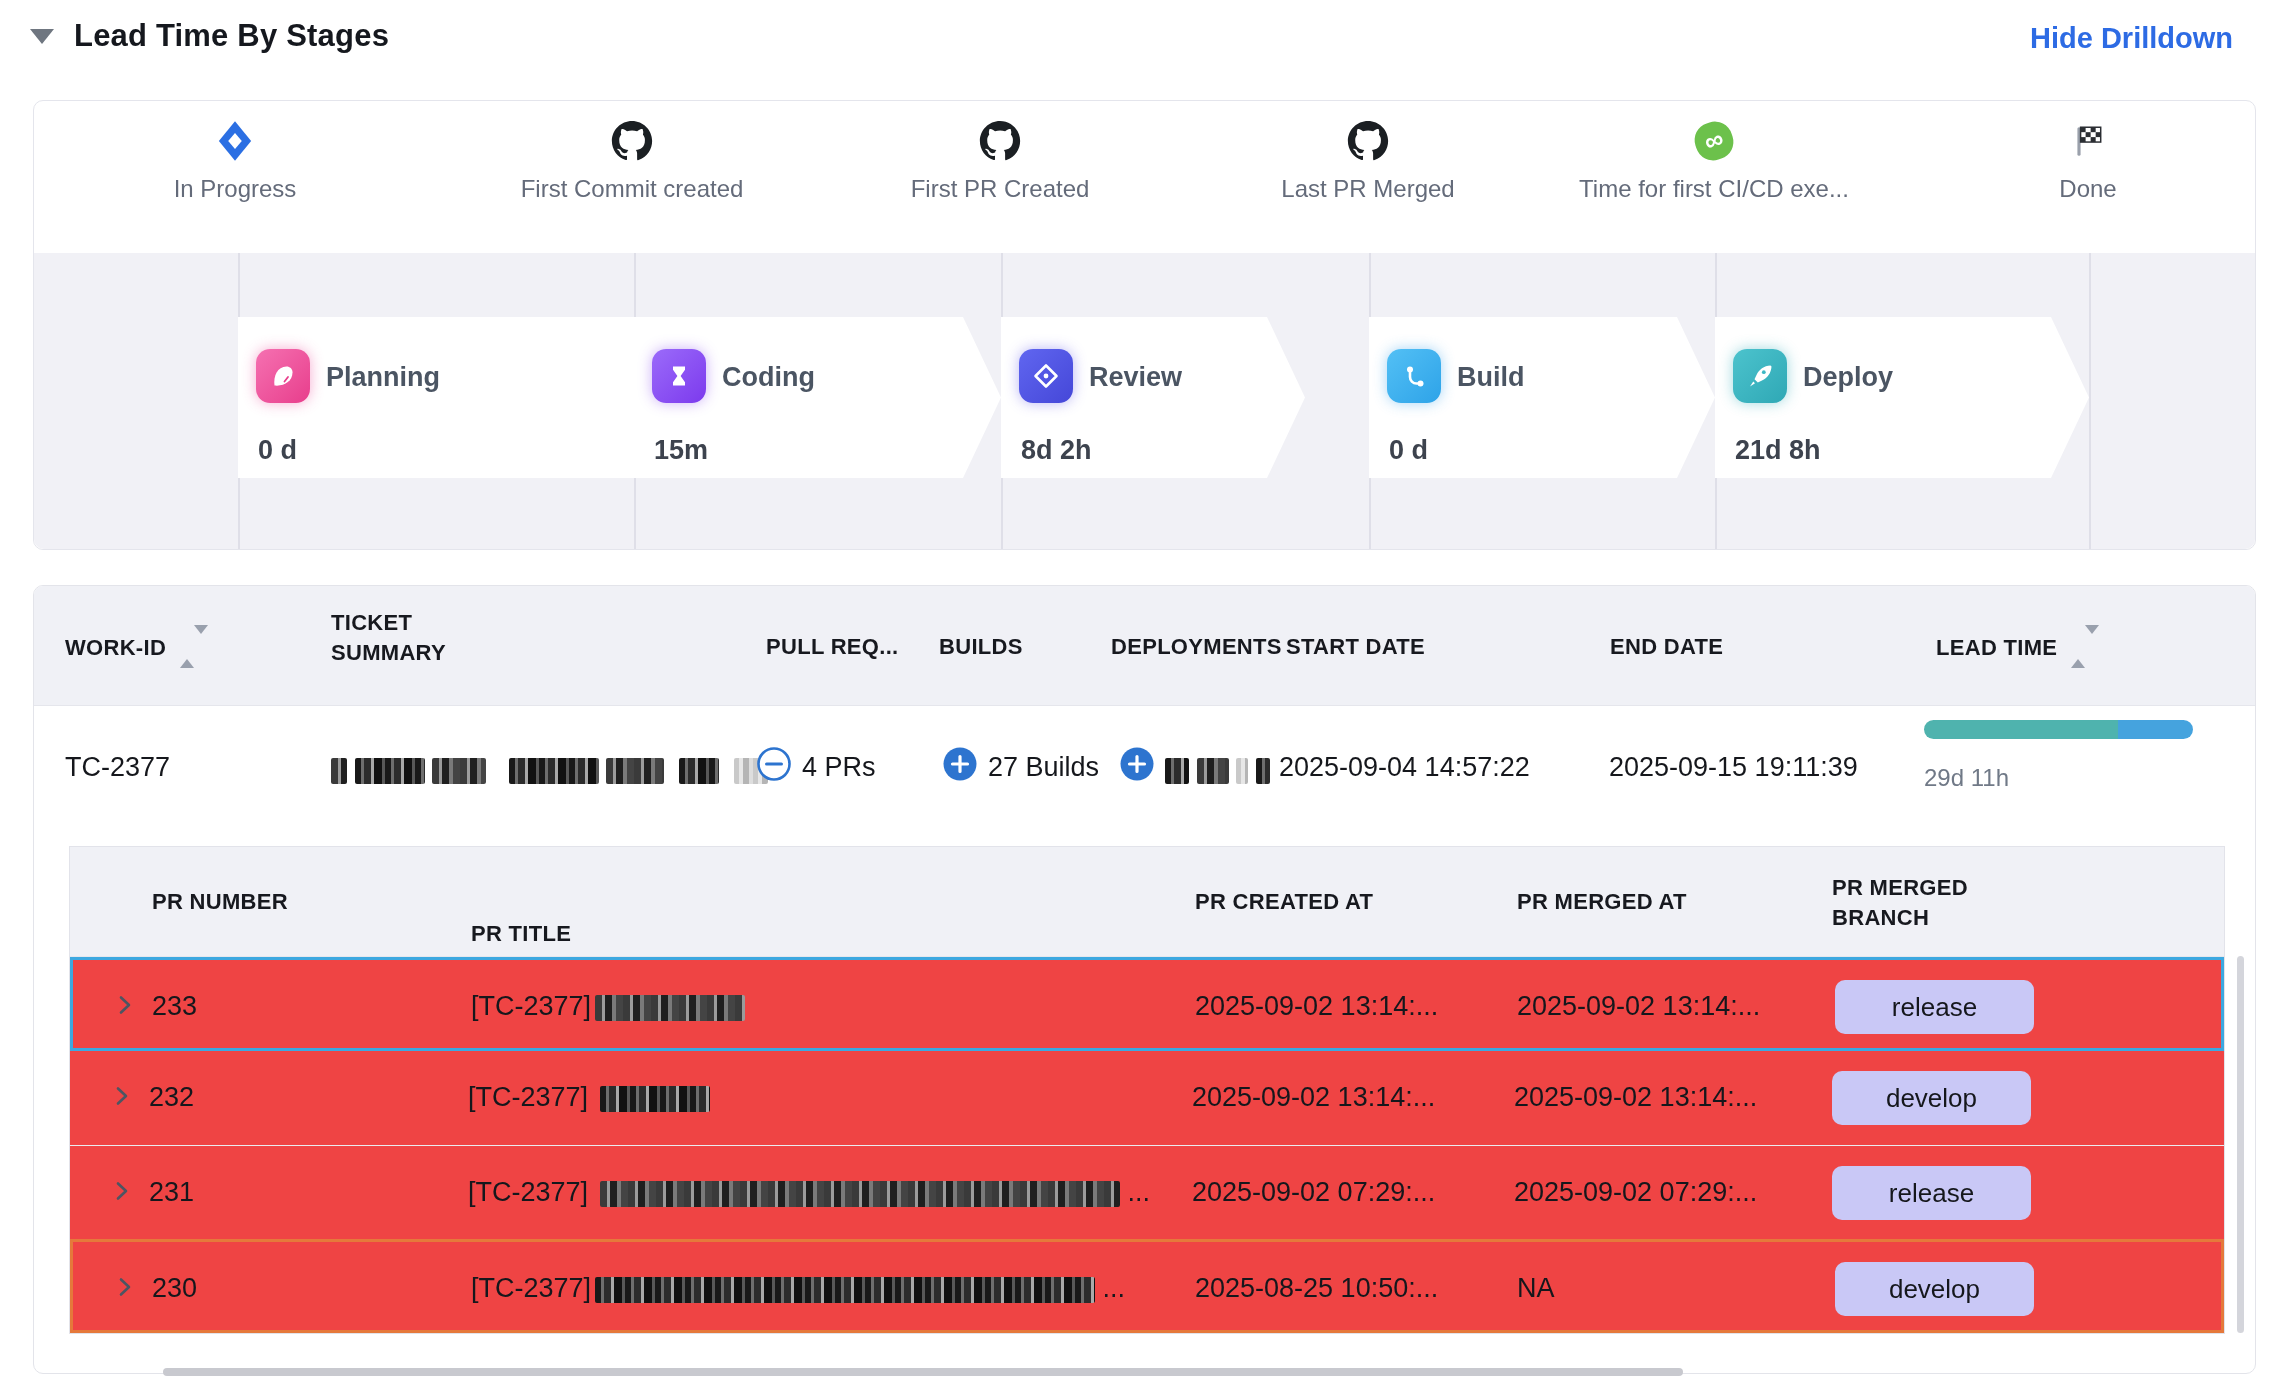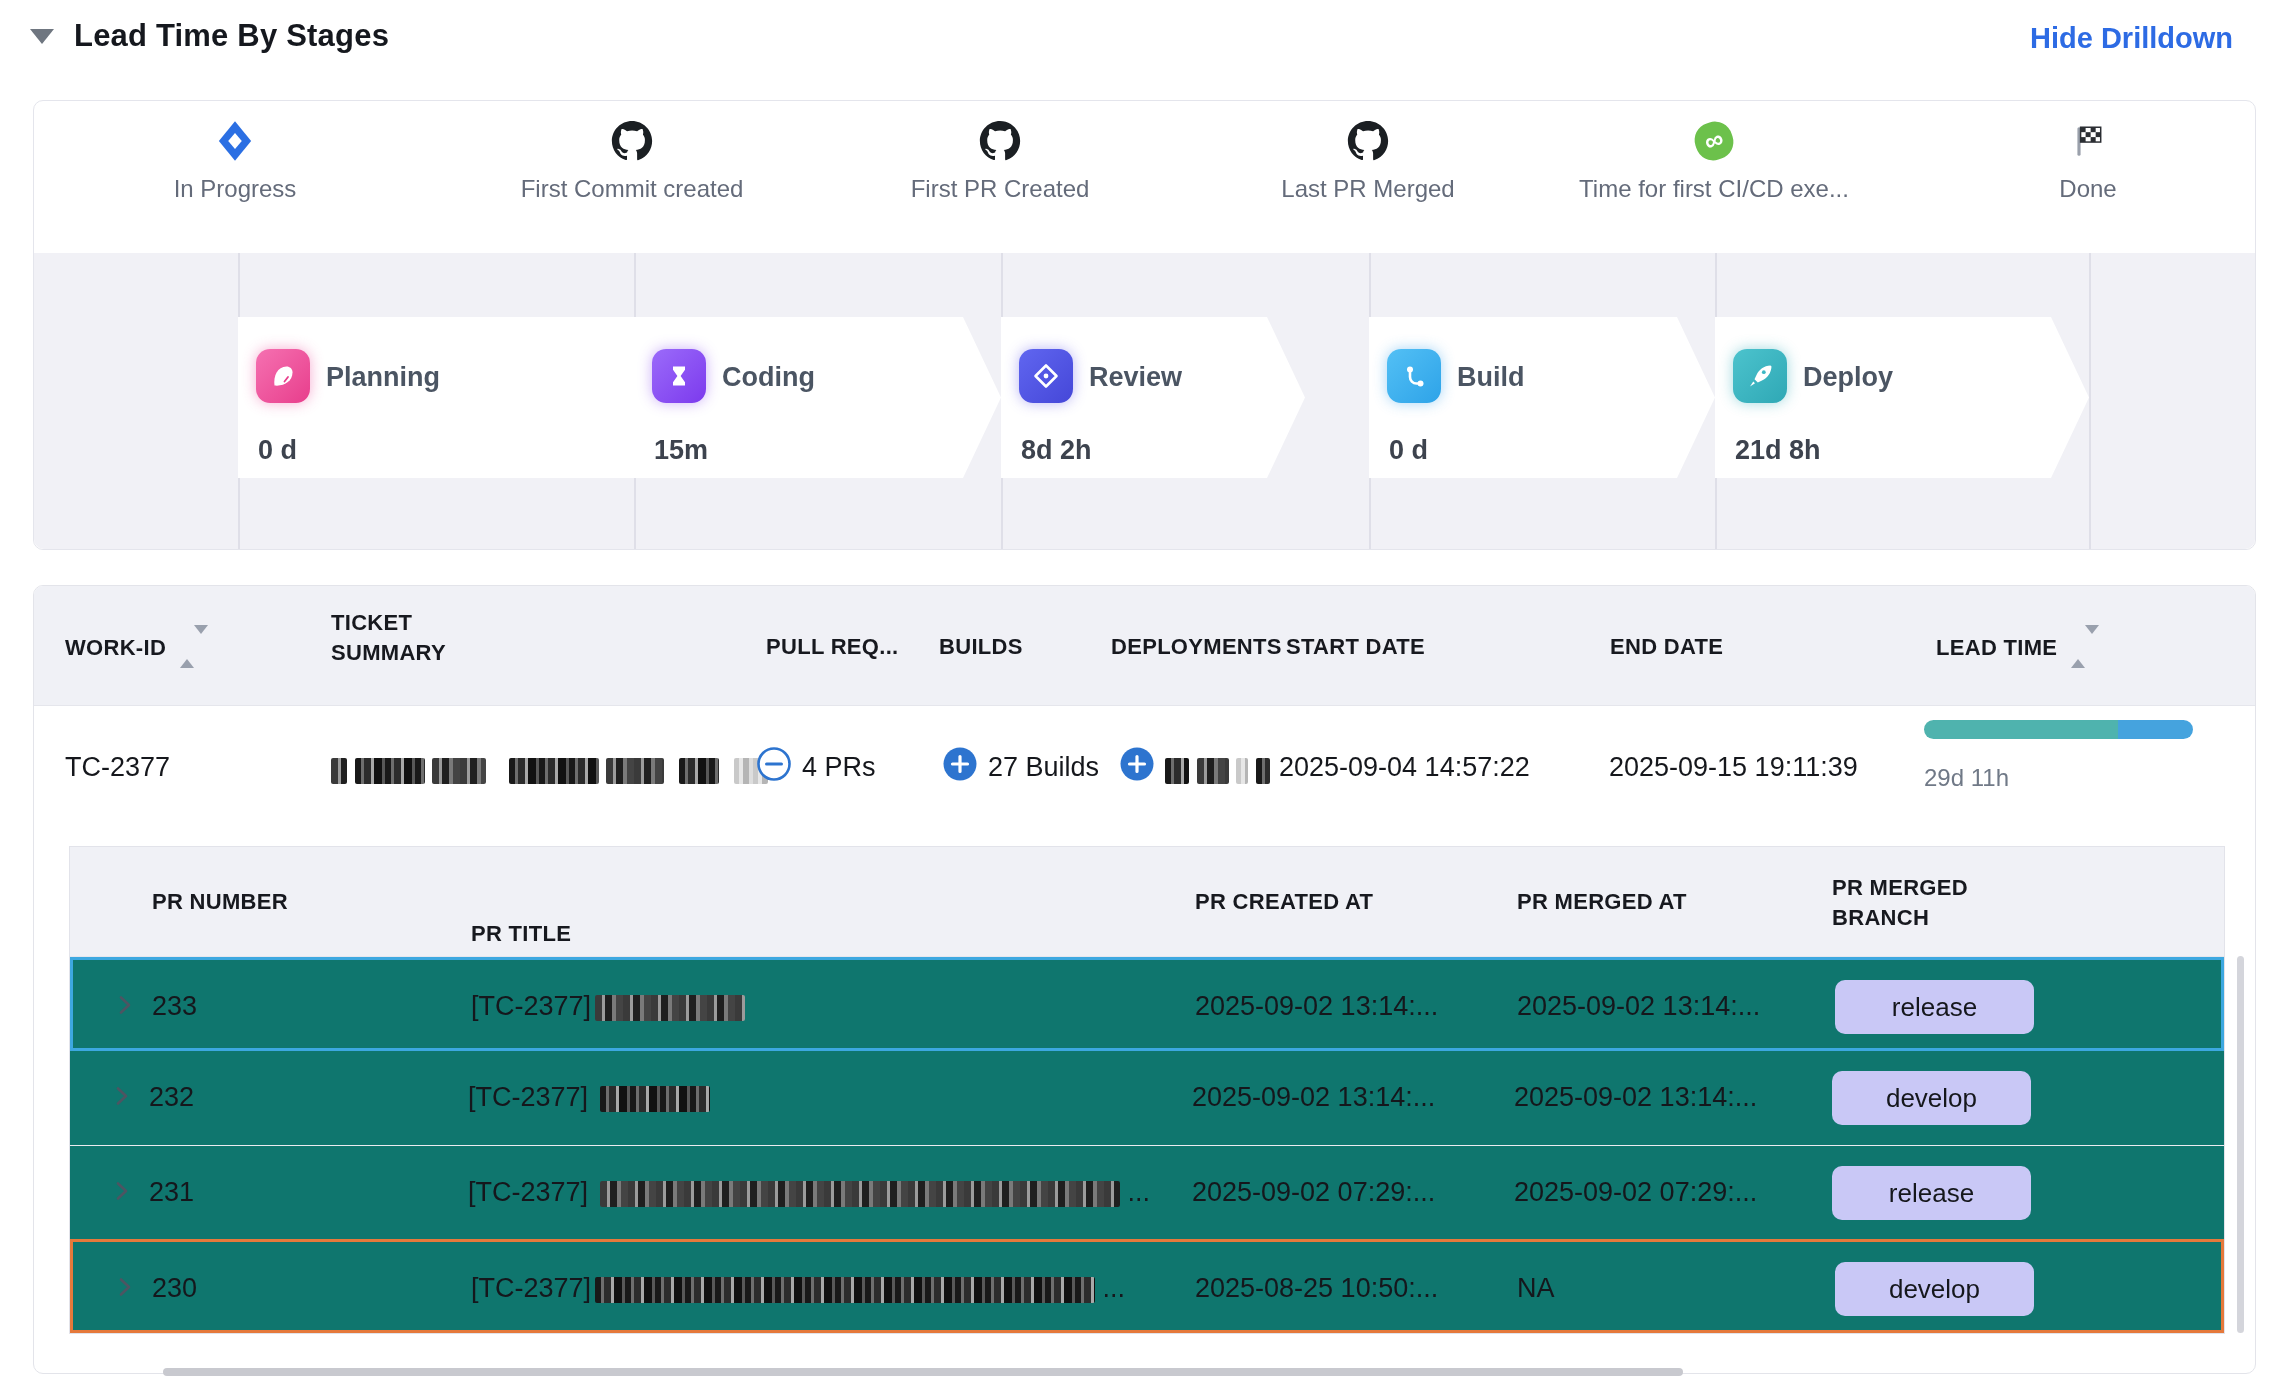--- a/index.html
+++ b/index.html
@@ -60,21 +60,21 @@
   .lead-bar { position:absolute; left:1890px; top:14px; width:269px; height:19px; border-radius:10px; overflow:hidden; display:flex; }
   .lead-bar .seg-teal { height:100%; background:#4fb3ae; }
   .lead-bar .seg-blue { height:100%; flex:1; background:#45a3de; }
   .lead-label { position:absolute; left:1890px; top:58px; font-size:24px; color:#707987; }
 
   
   .pr-panel { position:absolute; left:35px; top:260px; width:2156px; height:488px;
     border:1px solid #e2e3ea; background:#fff; }
   .pr-header { position:absolute; left:0; right:0; top:0; height:110px; background:#f0f1f6; border-bottom:1px solid #e6e7ed; }
   .pr-header .th.single { top:40px; }
-  .pr-row { position:absolute; left:0; right:0; height:94px; background:#0f766e; cursor:pointer; }
+  .pr-row { position:absolute; left:0; right:0; height:94px; background:#ef4444; cursor:pointer; }
   .pr-row.divided { border-top:1px solid #ebebf0; }
   .pr-row.hl-blue { border:3px solid #3da8e0; }
   .pr-row.hl-orange { border:3px solid #e5793b; }
   .pr-cell { position:absolute; top:31px; font-size:27px; color:#15171c; white-space:nowrap; }
   .chev { position:absolute; left:40px; top:33px; }
   .badge { position:absolute; left:1762px; top:20px; width:199px; height:54px; background:#c9c8f6;
     border-radius:10px; font-size:26px; color:#15171c; text-align:center; line-height:54px; }
 
   .vscroll { position:absolute; left:2203px; top:370px; width:7px; height:377px; background:#d4d5db; border-radius:4px; cursor:pointer; }
   .hscroll { position:absolute; left:163px; top:1368px; width:1520px; height:8px; background:#c8c9cf; border-radius:4px; cursor:pointer; }

